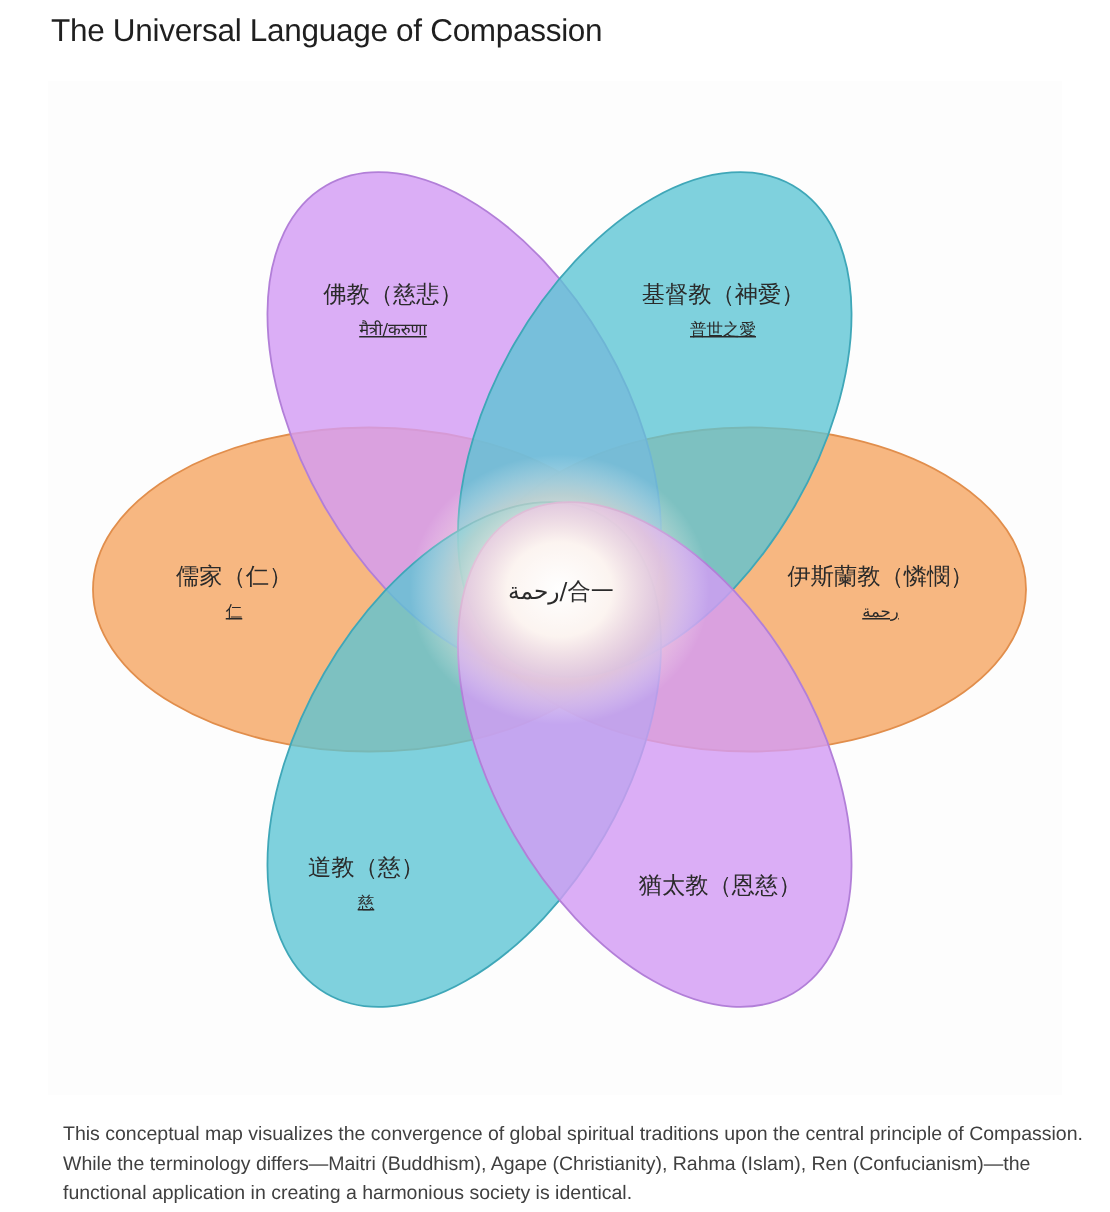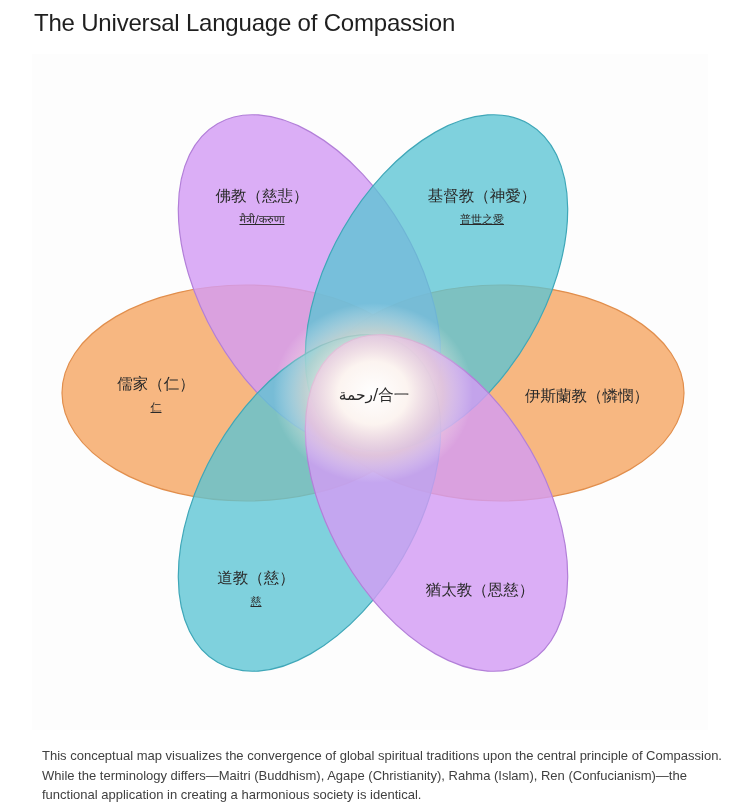--- a/index.html
+++ b/index.html
@@ -12,21 +12,21 @@
       height: 808px;
       position: relative;
       overflow: hidden;
       font-family: "Liberation Sans", "DejaVu Sans", sans-serif;
       color: #1f1f1f;
     }
     .page-title {
       position: absolute;
       left: 34px;
       top: 9px;
-      font-size: 24px;
+      font-size: 21px;
       font-weight: 400;
       letter-spacing: -0.2px;
       color: #1f1f1f;
       margin: 0;
       white-space: nowrap;
     }
     .figure-panel {
       position: absolute;
       left: 32px;
       top: 54px;
@@ -126,23 +126,24 @@
   <span class="line2">普世之愛</span>
 </div>
 
 <div class="petal-label" style="left:156px; top:396px;">
   <span>儒家（仁）</span>
   <span class="line2">仁</span>
 </div>
 
 <div class="petal-label" style="left:587px; top:396px;">
   <span>伊斯蘭教（憐憫）</span>
+  <span class="line2">رحمة</span>
 </div>
 
-<div class="petal-label" style="left:256px; top:590px;">
+<div class="petal-label" style="left:244px; top:590px;">
   <span>道教（慈）</span>
   <span class="line2">慈</span>
 </div>
 
 <div class="petal-label" style="left:480px; top:590px;">
   <span>猶太教（恩慈）</span>
 </div>
 
 <div class="center-label" style="left:374px; top:395px;">رحمة/合一</div>
 

